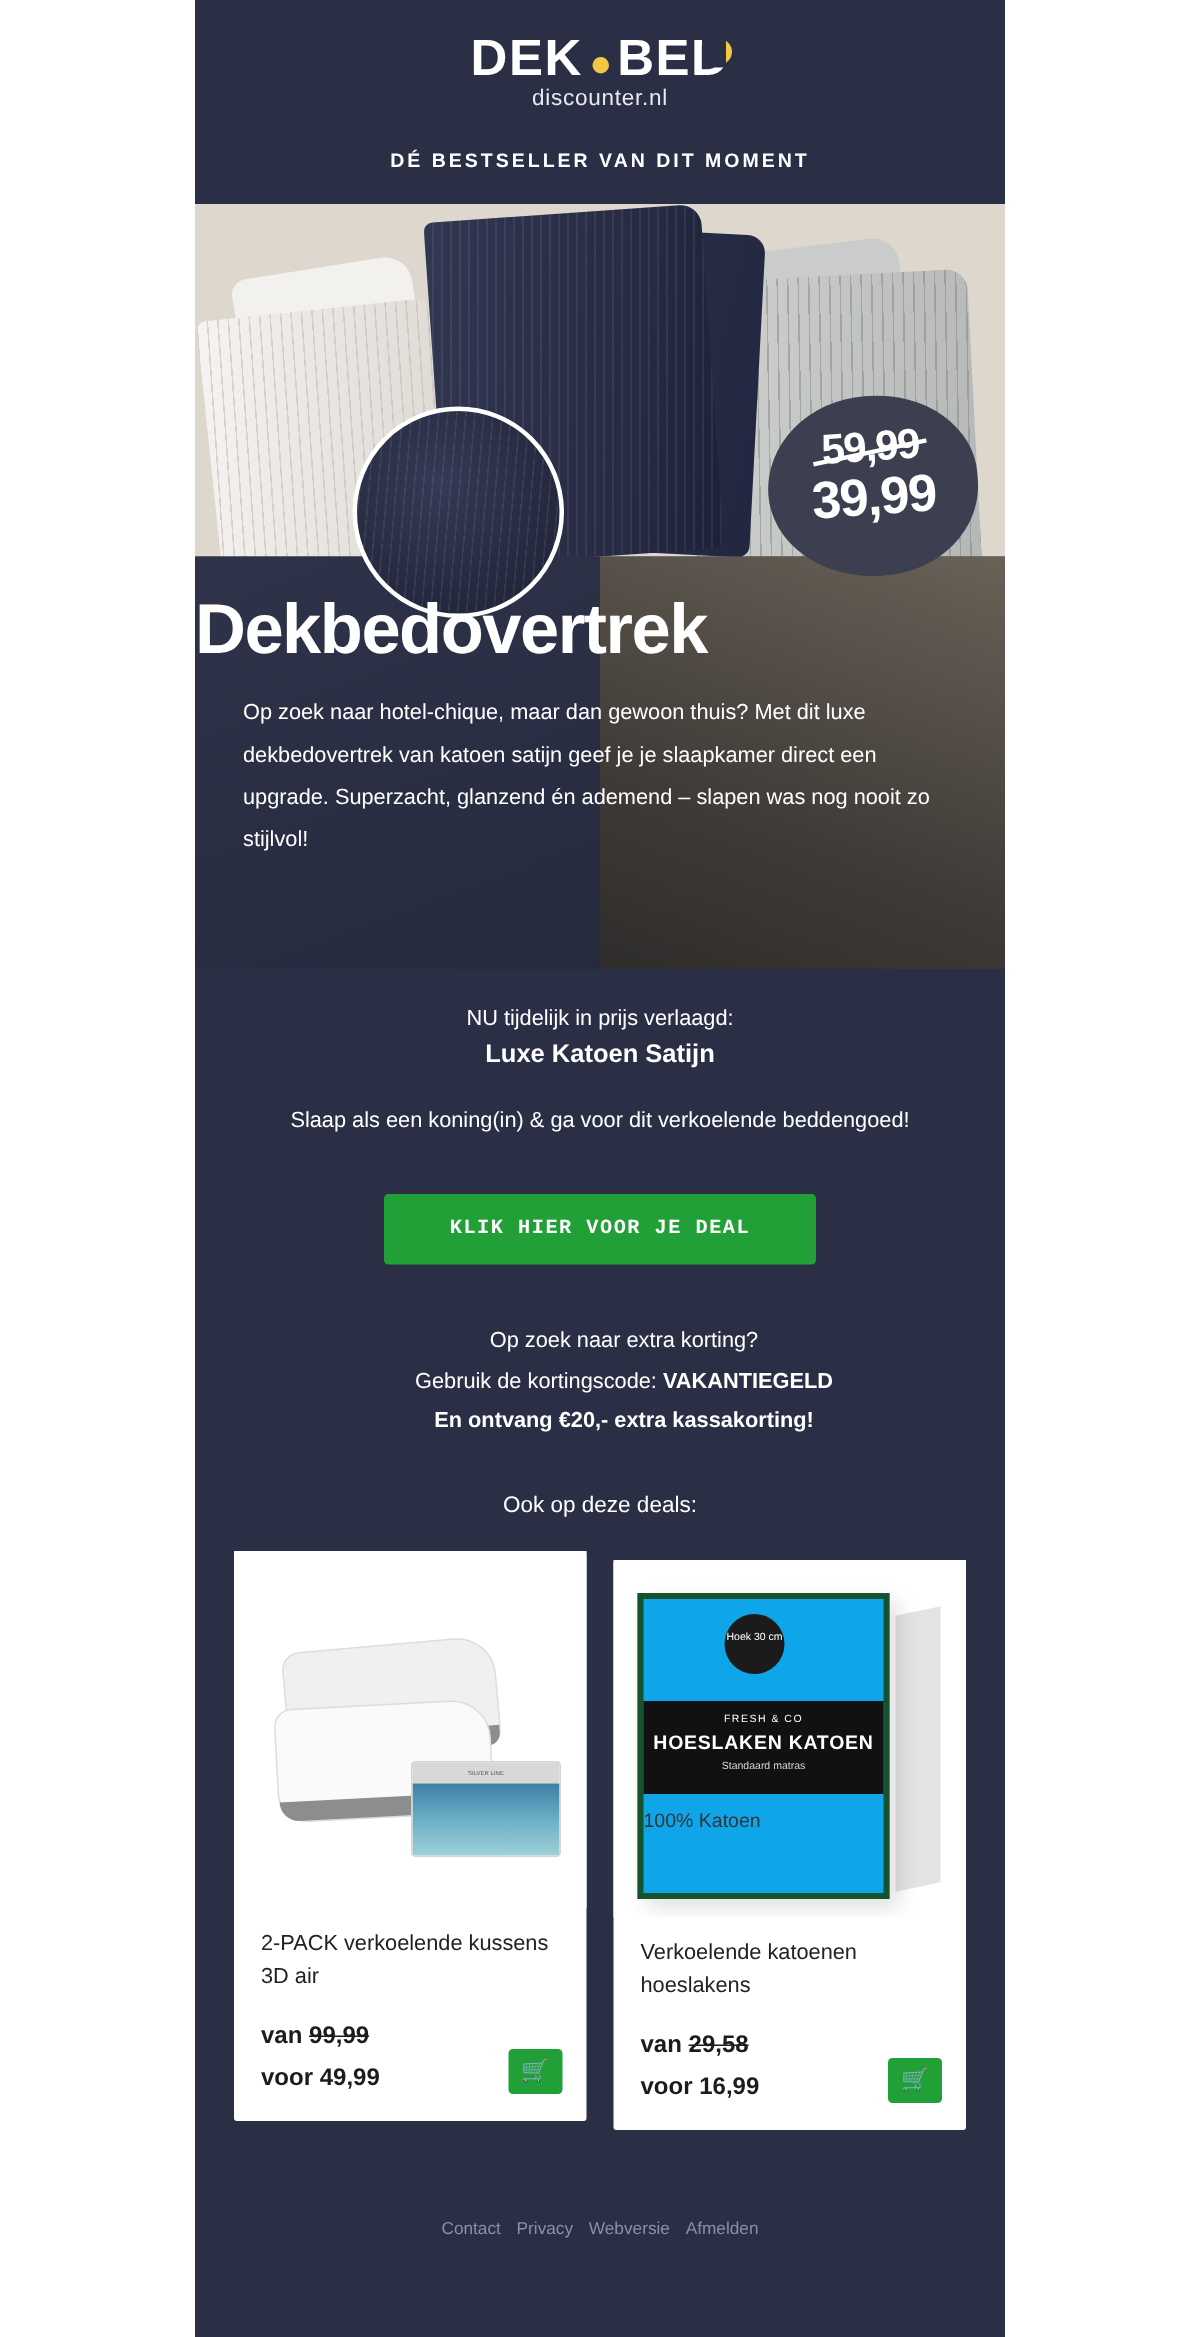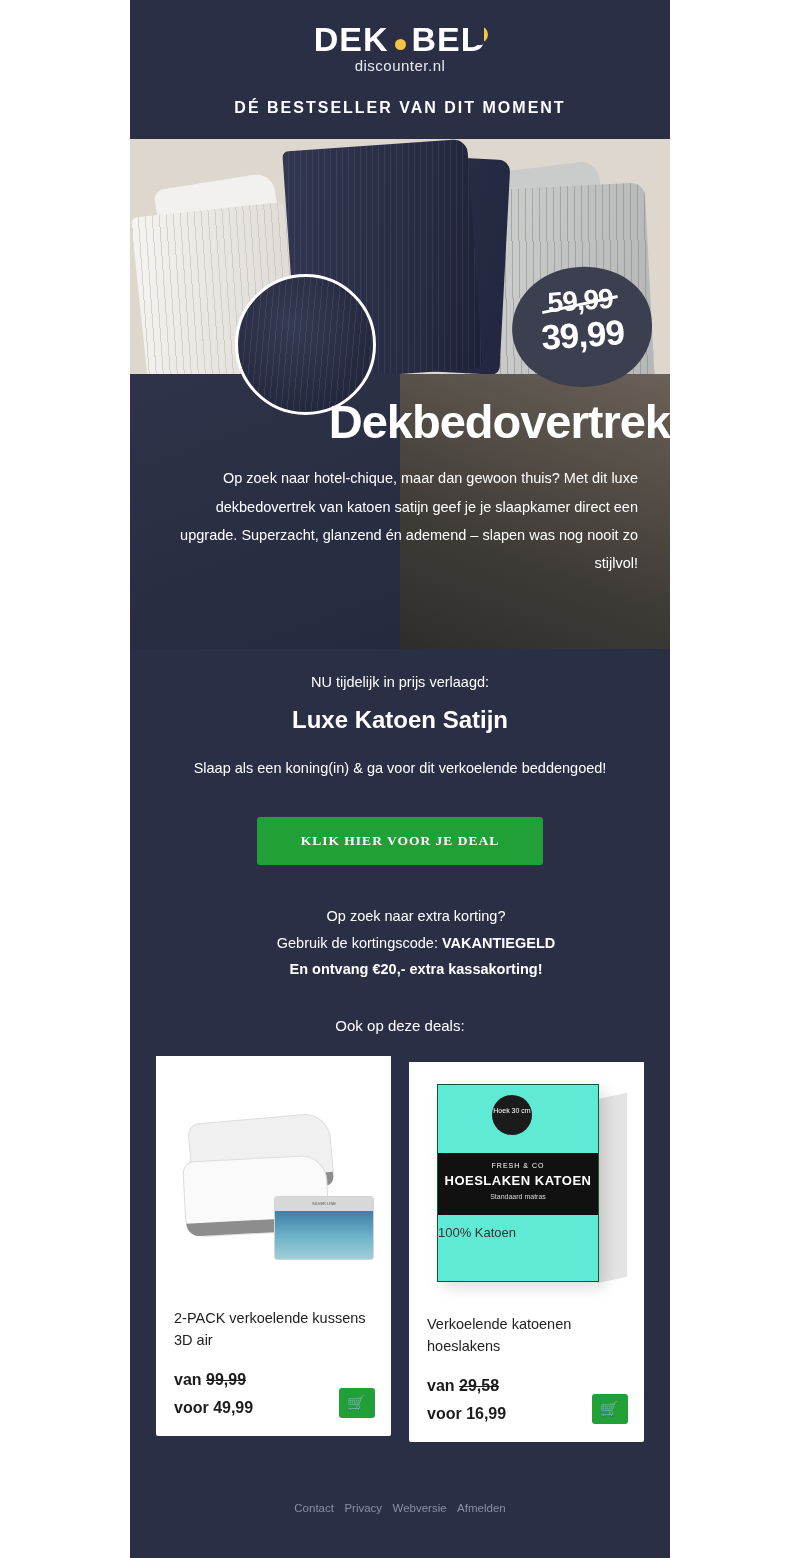--- a/index.html
+++ b/index.html
@@ -70,21 +70,21 @@
     right: 2px;
     top: 1px;
     width: 16px;
     height: 22px;
     background: #2b2f46;
     border-radius: 3px;
     z-index: 1;
   }
   .tagline {
     color: #ffffff;
-    font-size: 16px;
+    font-size: 13px;
     font-weight: bold;
     letter-spacing: 2px;
     padding: 24px 0 22px 0;
     text-transform: uppercase;
   }
 
   
   .hero {
     position: relative;
     width: 540px;
@@ -253,21 +253,21 @@
     font-weight: bold;
     letter-spacing: -1px;
     margin-top: -2px;
   }
 
   .hero-text {
     position: absolute;
     left: 0;
     top: 258px;
     width: 540px;
-    text-align: right;
+    text-align: left;
     color: #ffffff;
     z-index: 4;
   }
   .hero-title {
     font-size: 47px;
     font-weight: bold;
     letter-spacing: -1px;
     line-height: 1.05;
   }
   .hero-subtitle {
@@ -286,23 +286,23 @@
   .body-block {
     text-align: center;
     color: #ffffff;
     padding: 22px 30px 0 30px;
   }
   .price-lead {
     font-size: 14.5px;
     line-height: 1.6;
   }
   .price-name {
-    font-size: 24px;
-    font-weight: bold;
-    margin-top: 12px;
+    font-size: 17px;
+    font-weight: bold;
+    margin-top: 2px;
   }
   .sleep-line {
     font-size: 14.5px;
     line-height: 1.7;
     margin-top: 22px;
   }
   .cta-wrap {
     text-align: center;
     padding: 36px 0 0 0;
   }
@@ -310,21 +310,21 @@
     display: inline-block;
     background: #21a038;
     color: #ffffff;
     font-size: 13.5px;
     font-weight: bold;
     letter-spacing: 1px;
     padding: 16px 44px;
     border: none;
     border-radius: 3px;
     cursor: pointer;
-    font-family: Liberation Serif, serif;
+    font-family: Liberation Mono, monospace;
     text-align: center;
   }
   .promo {
     text-align: center;
     color: #ffffff;
     font-size: 14.5px;
     line-height: 1.85;
     padding: 38px 20px 0 20px;
     margin-left: 32px;
   }
@@ -417,26 +417,26 @@
     text-align: center;
     line-height: 14px;
   }
   .pillow-pack-img {
     height: 48px;
     background: linear-gradient(180deg,#3e7fa5 0%, #6fb3c9 55%, #9fd0d8 100%);
   }
   
   .box {
     position: absolute;
-    left: 28px;
+    left: 16px;
     top: 22px;
     width: 160px;
     height: 196px;
-    background: #5eead4;
-    border: 1px solid #14532d;
+    background: #0ea5e9;
+    border: 4px solid #14532d;
     box-shadow: 6px 6px 14px rgba(0,0,0,.13);
   }
   .box-side {
     position: absolute;
     left: 188px;
     top: 34px;
     width: 30px;
     height: 184px;
     background: #e3e3e3;
     transform: skewY(-12deg);

